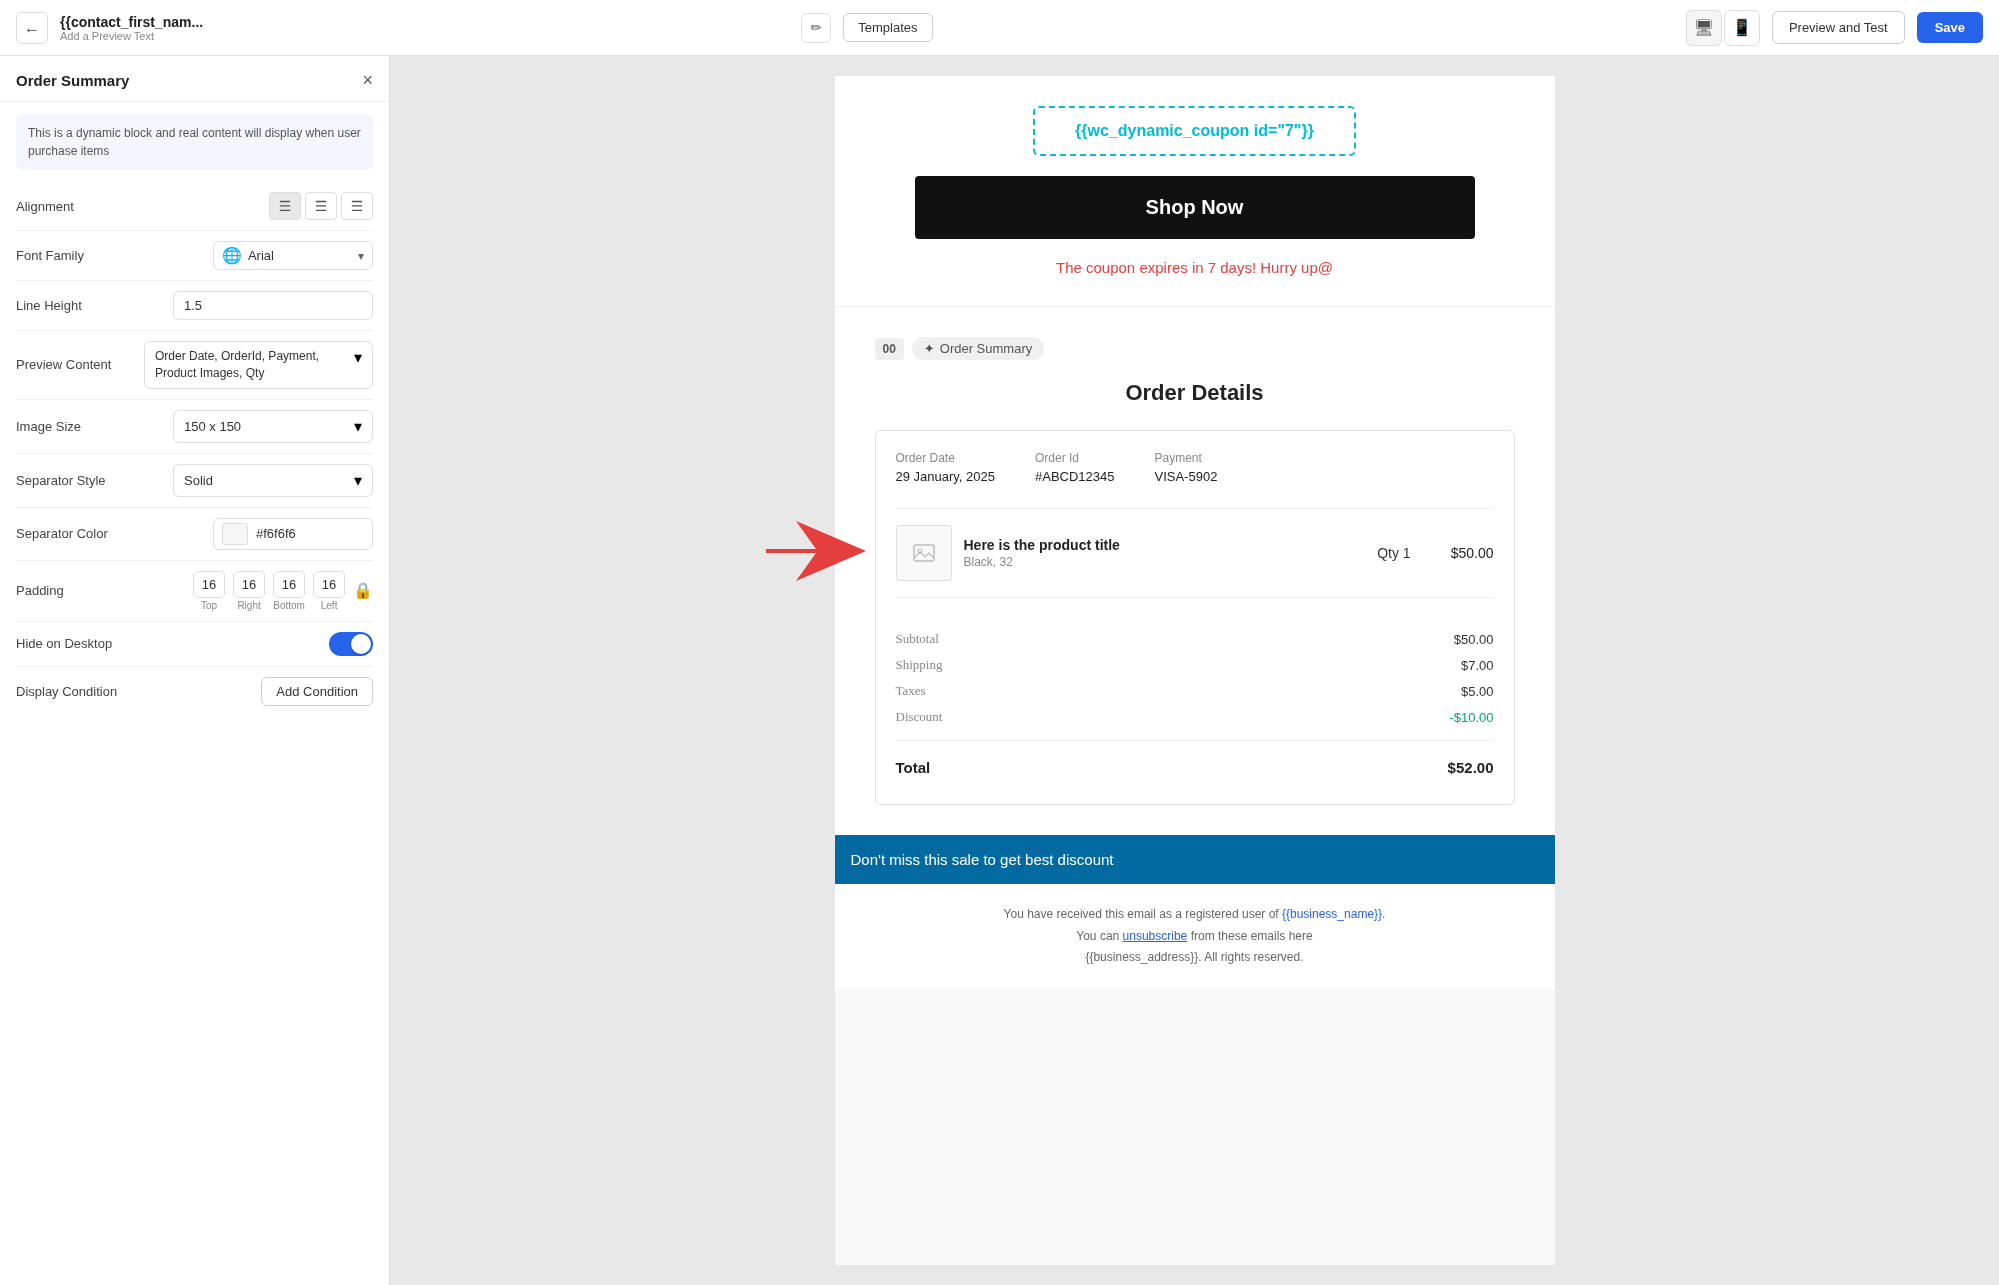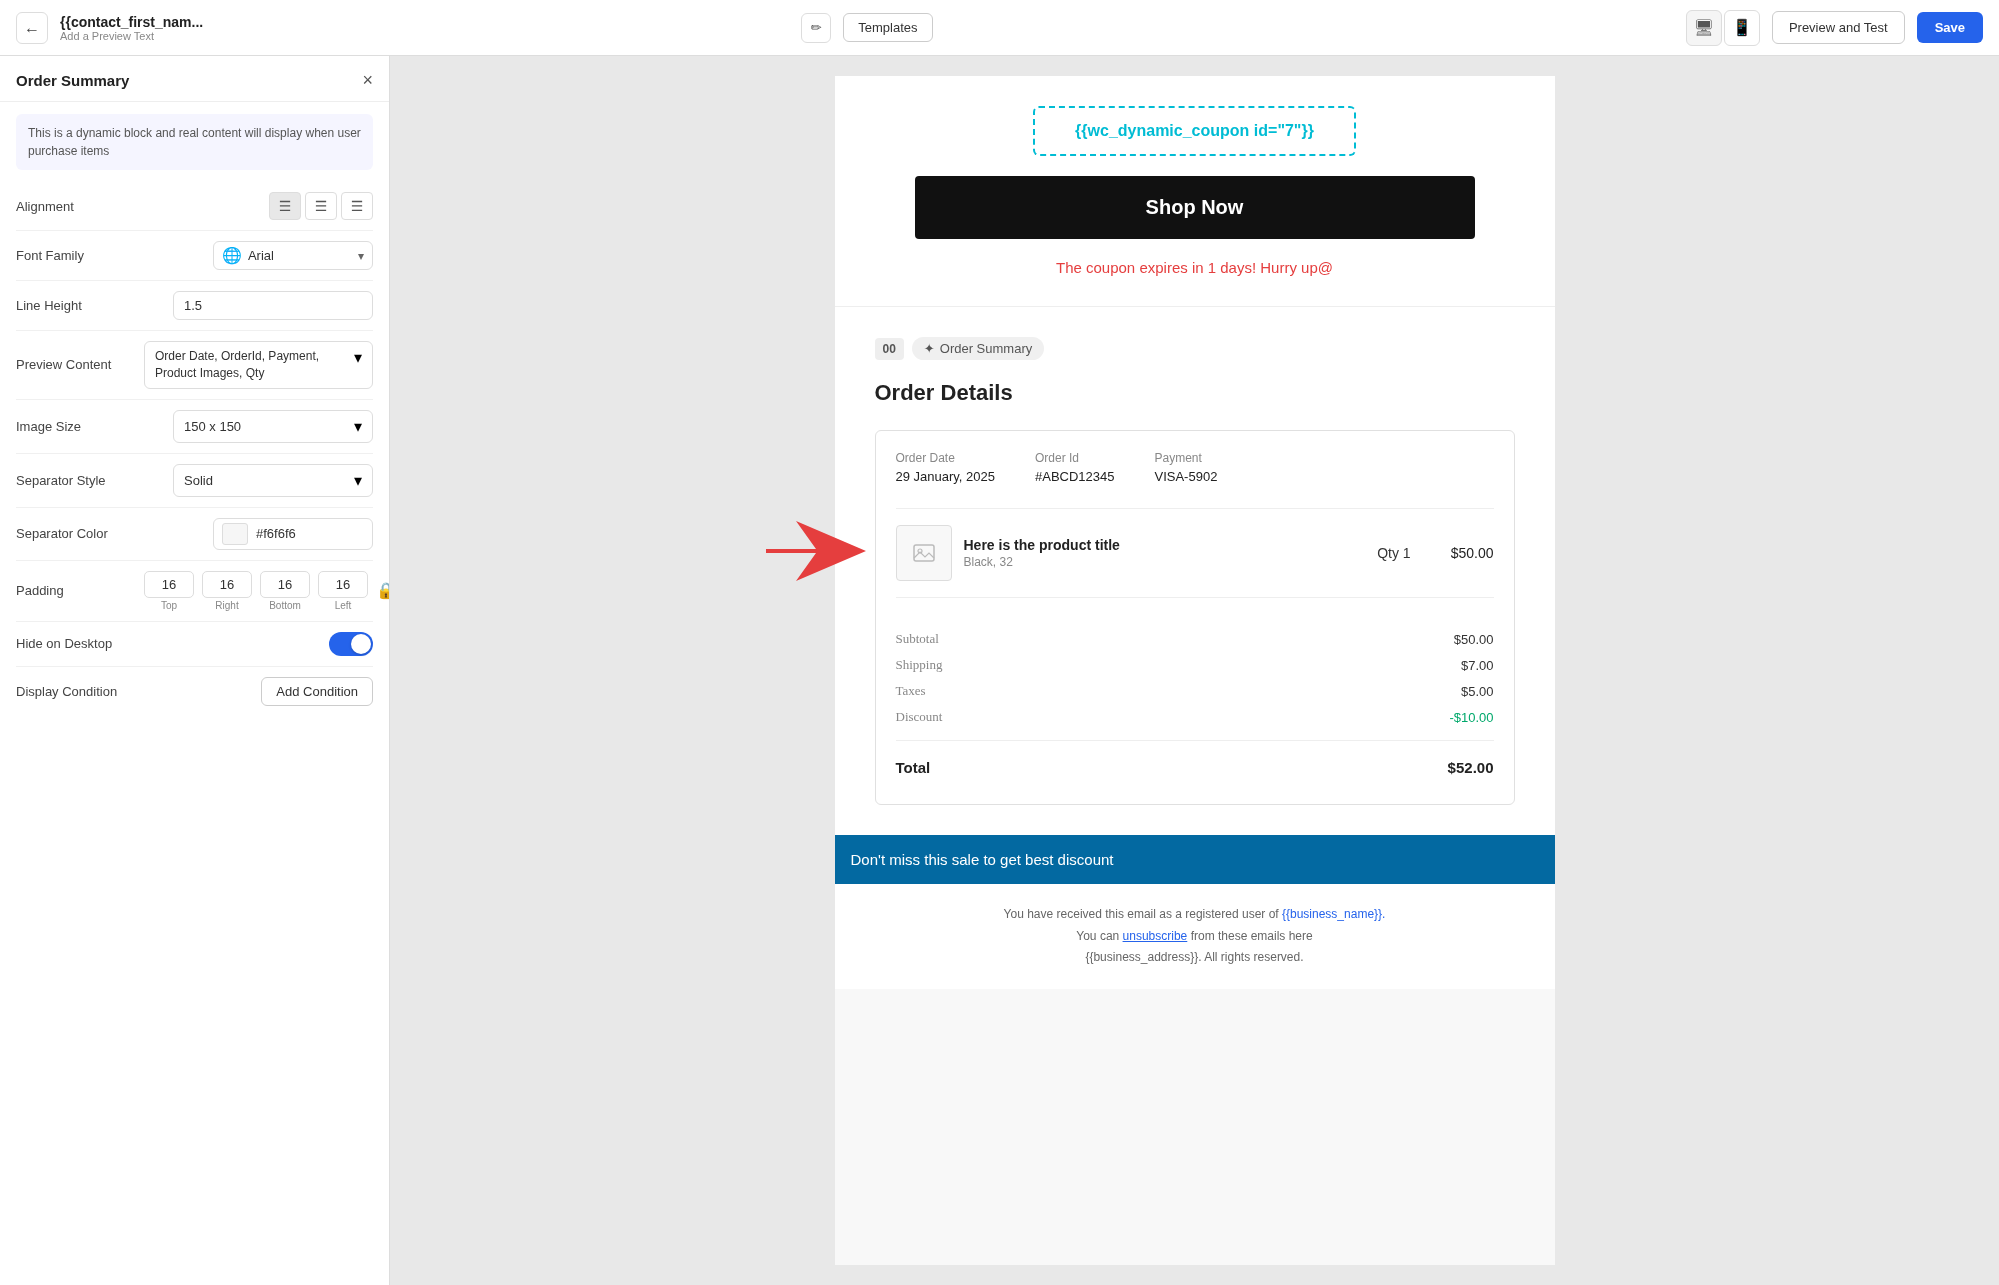--- a/index.html
+++ b/index.html
@@ -123,21 +123,21 @@
     .color-swatch {
       width: 26px; height: 22px; border: 1px solid #ddd; border-radius: 3px;
       background: #f6f6f6;
     }
     .color-hex { font-size: 13px; color: #333; }
 
     
     .padding-group { display: flex; align-items: center; gap: 8px; }
     .padding-field-wrap { display: flex; flex-direction: column; align-items: center; gap: 2px; }
     .padding-input {
-      width: 50px; border: 1px solid #ddd; border-radius: 5px;
+      width: 32px; border: 1px solid #ddd; border-radius: 5px;
       padding: 5px 4px; font-size: 13px; text-align: center; color: #333;
     }
     .padding-label { font-size: 10px; color: #888; }
     .lock-icon { font-size: 16px; color: #aaa; cursor: pointer; }
 
     
     .toggle-wrapper { position: relative; width: 44px; height: 24px; cursor: pointer; }
     .toggle-track {
       width: 44px; height: 24px; border-radius: 12px; background: #2563eb;
       position: absolute; top: 0; left: 0;
@@ -184,21 +184,21 @@
     .order-tag-row { display: flex; align-items: center; gap: 8px; margin-bottom: 20px; }
     .order-tag-icon {
       background: #eee; border-radius: 4px; padding: 4px 8px;
       font-size: 12px; color: #555; font-weight: 600;
     }
     .order-tag-label {
       background: #f0f0f0; border-radius: 14px; padding: 4px 12px;
       font-size: 13px; color: #555; display: flex; align-items: center; gap: 5px;
     }
     .order-details-title {
-      font-size: 22px; font-weight: 700; color: #222;
+      font-size: 22px; font-weight: 700; text-align: center; color: #222;
       margin-bottom: 24px;
     }
     .order-summary-card {
       border: 1px solid #e0e0e0; border-radius: 6px; padding: 20px;
     }
     .order-meta-row { display: flex; gap: 40px; margin-bottom: 24px; }
     .order-meta-item { display: flex; flex-direction: column; gap: 4px; justify-content: space-between; }
     .order-meta-label { font-size: 12px; color: #888; }
     .order-meta-value { font-size: 13px; color: #222; font-weight: 500; }
 
@@ -382,21 +382,21 @@
 
     </div>
   </div>
 
   <div class="right-area">
     <div class="email-canvas">
 
       <div class="coupon-section">
         <div class="coupon-box">{{wc_dynamic_coupon id="7"}}</div>
         <div class="shop-now-btn">Shop Now</div>
-        <div class="expiry-text">The coupon expires in 1 days! Hurry up@</div>
+        <div class="expiry-text">The coupon expires in 7 days! Hurry up@</div>
       </div>
 
       <div class="order-section">
         <div class="order-tag-row">
           <span class="order-tag-icon">00</span>
           <div class="order-tag-label">
             <span>✦</span>
             <span>Order Summary</span>
           </div>
         </div>

